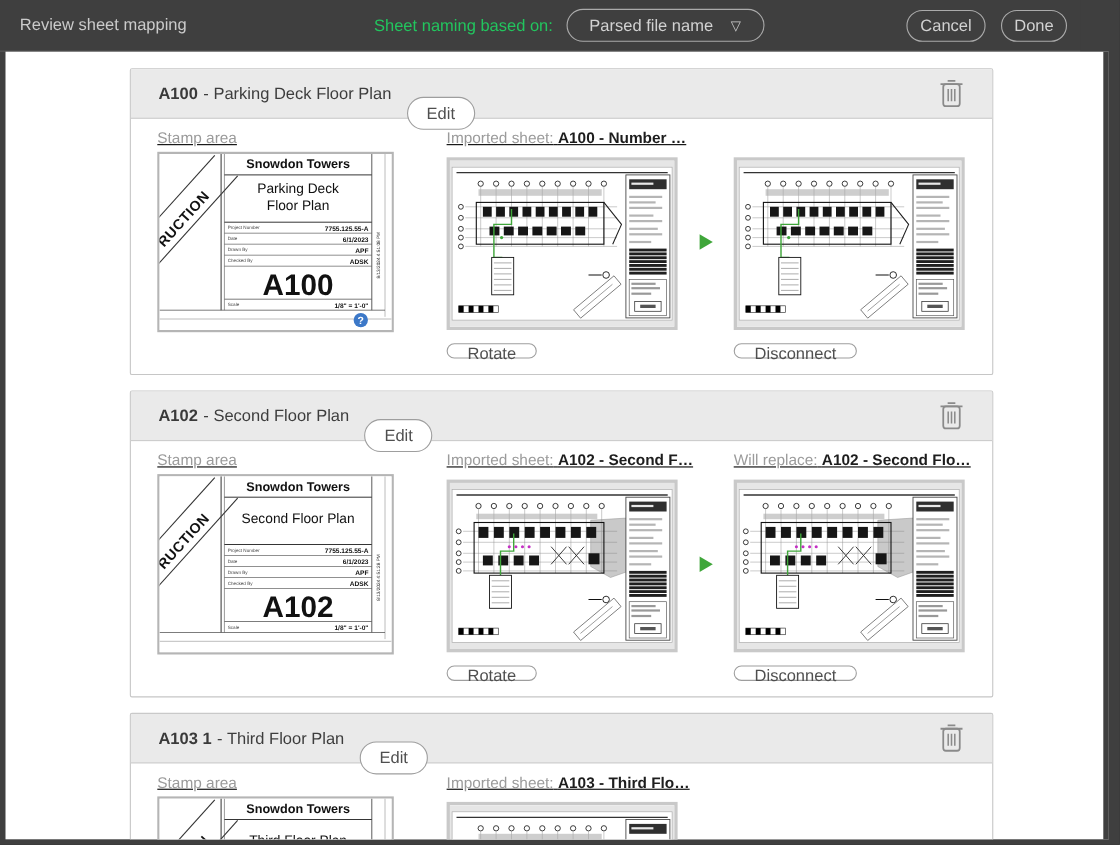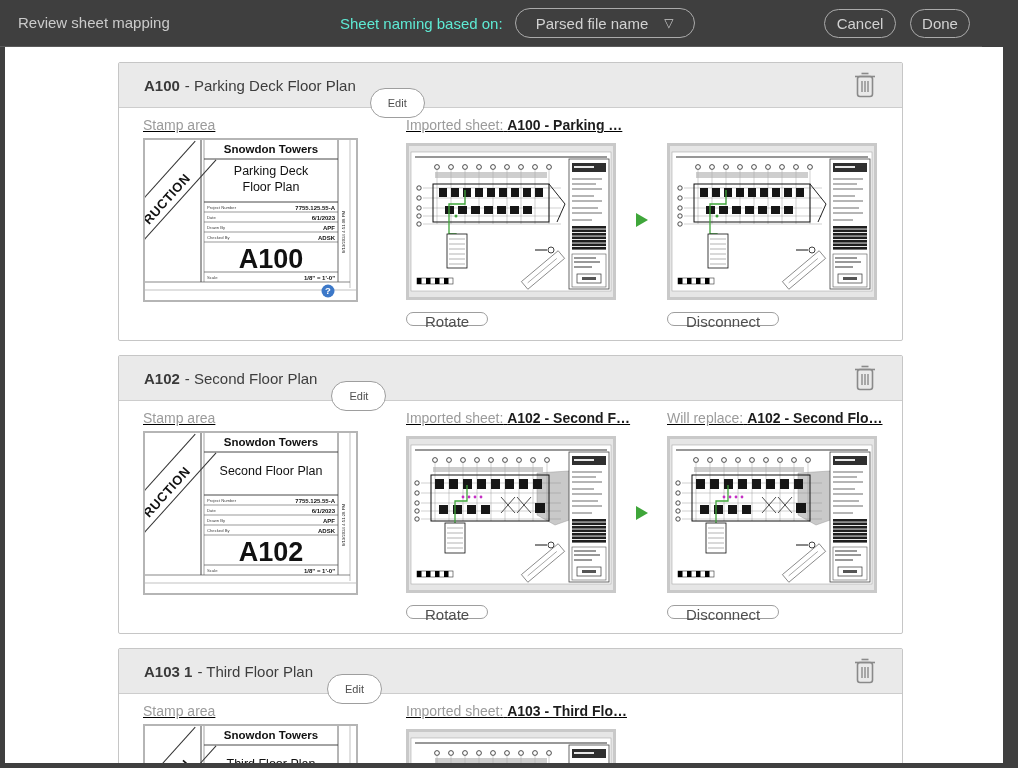--- a/index.html
+++ b/index.html
@@ -1,35 +1,35 @@
 <!DOCTYPE html>
 <html style="--green: #3fa63a; --blue: #3c78c8;"><head>
 <meta charset="utf-8">
 <style>
   html,body{margin:0;padding:0;background:#2e2e2e;font-family:"Liberation Sans",sans-serif;}
   .frame{position:relative;width:1018px;height:768px;background:#3f3f3f;overflow:hidden;}
   
   .topbar{position:absolute;left:0;top:0;width:982px;height:47px;background:#3f3f3f;border-bottom:1px solid #5a5a5a;box-sizing:border-box;}
   .topbar-title{position:absolute;left:18px;top:0;height:46px;line-height:46px;color:#cbcbcb;font-size:15px;}
   .naming-group{position:absolute;left:340px;top:0;height:46px;display:flex;align-items:center;gap:12px;}
-  .naming-label{color:#5eead4;font-size:15px;}
+  .naming-label{color:#22c55e;font-size:15px;}
   .pill{display:inline-flex;align-items:center;justify-content:center;border-radius:999px;box-sizing:border-box;cursor:pointer;text-align:right;}
   .pill.dark{border:1.5px solid #ababab;color:#d2d2d2;background:transparent;font-size:15px;}
   .dropdown{width:180px;height:30px;gap:16px;}
   .chev{font-size:12px;color:#c9c9c9;line-height:1;}
   .cancel-btn{position:absolute;top:9px;right:86px;width:72px;height:29px;}
   .done-btn{position:absolute;top:9px;right:12px;width:60px;height:29px;}
   
   .content{position:absolute;left:5px;top:47px;width:1003px;height:716px;background:#ffffff;overflow:hidden;border-right:5px solid #3f3f3f;box-sizing:border-box;}
   .cards{padding:15px 0 0 113px;}
   .card{width:785px;border:1px solid #c6c6c6;border-radius:2px;background:#fff;margin-bottom:14px;box-sizing:border-box;}
   .card-header{height:45px;background:#eaeaea;border-bottom:1px solid #cdcdcd;display:flex;align-items:center;padding:0 25px;box-sizing:border-box;}
   .sheet-number{font-size:15px;font-weight:600;color:#3a3a3a;white-space:pre;}
   .sheet-title{font-size:15px;color:#3d3d3d;margin-left:5px;white-space:pre;}
-  .edit-btn{margin-left:14px;height:30px;padding:0 17px;background:#fff;border:1px solid #9e9e9e;color:#4f4f4f;font-size:11px;margin-top:36px;}
+  .edit-btn{margin-left:14px;height:30px;padding:0 17px;background:#fff;border:1px solid #9e9e9e;color:#4f4f4f;font-size:15px;margin-top:36px;}
   .delete-btn{margin-left:auto;background:none;border:none;padding:0;cursor:pointer;display:flex;align-items:center;}
   .card-body{padding:7px 24px 9px 24px;text-decoration:underline;}
   .grid-row{display:grid;grid-template-columns:215px 48px 210px 51px 210px;align-items:start;}
   .col-label{font-size:14px;color:#9b9b9b;height:23px;line-height:20px;white-space:nowrap;overflow:visible;}
   .col-label .val{color:#1d1d1d;font-weight:700;}
   .thumb-stamp{width:215px;height:164px;border:2px solid #b5b5b5;box-sizing:border-box;background:#fff;}
   .thumb-stamp svg{display:block;}
   .thumb-plan{width:210px;height:157px;border:3px solid #c9c9c9;box-sizing:border-box;background:#fff;margin-top:5px;}
   .thumb-plan svg{display:block;width:204px;height:151px;}
   .arrow-cell{display:flex;align-items:center;justify-content:center;height:164px;}
@@ -314,21 +314,21 @@
           <button class="delete-btn">
             <svg width="24" height="28">
                 <use href="#trash"></use>
               </svg>
           </button>
         </div>
         <div class="card-body">
           <div class="grid-row">
             <div class="col-label">Stamp area</div>
             <div></div>
-            <div class="col-label"><span>Imported sheet:</span> <span class="val">A100 - Parking …</span></div>
+            <div class="col-label"><span>Imported sheet:</span> <span class="val">A100 - Number …</span></div>
             <div></div>
           </div>
           <div class="grid-row">
             <div class="thumb-stamp">
                 <svg width="211" height="160" viewBox="0 0 211 160" xmlns="http://www.w3.org/2000/svg">
     <rect x="0" y="0" width="211" height="160" fill="#fff"></rect>
     <g transform="rotate(-48 26 52)">
       <line x1="-34" y1="36" x2="80" y2="36" stroke="#333" stroke-width="1"></line>
       <line x1="-34" y1="64" x2="80" y2="64" stroke="#333" stroke-width="1"></line>
       <text x="18" y="58" font-size="13" font-weight="700" fill="#111" text-anchor="middle" letter-spacing="0.5" font-family="Liberation Sans,sans-serif">RUCTION</text>

